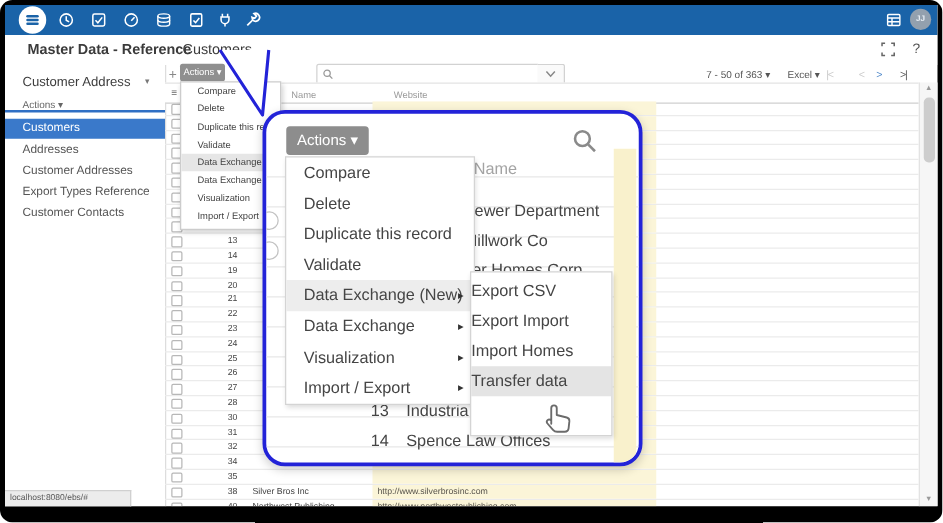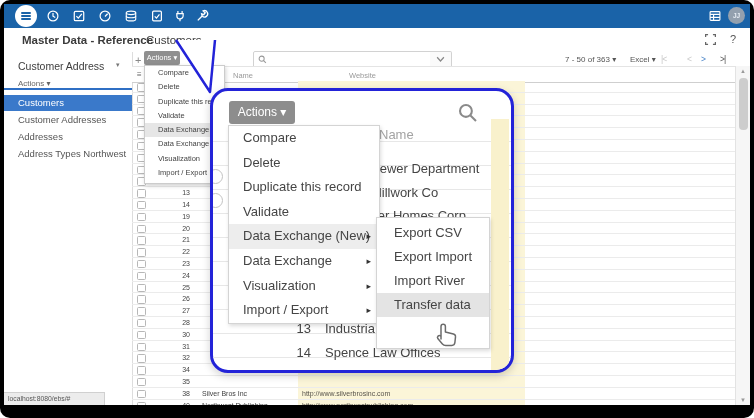--- a/index.html
+++ b/index.html
@@ -45,21 +45,21 @@
   #pg-prev{left:683px;color:#c9c9c9;}
   #pg-next{left:697px;color:#4a85c8;}
   #pg-last{left:716px;color:#555;}
 
   
   #thead{left:128px;top:62px;width:603px;height:15px;border-top:1px solid #e4e4e4;border-bottom:1px solid #cfcfcf;background:#fff;}
   #th-burger{position:absolute;left:5px;top:3px;font-size:8px;color:#666;}
   .cbx{position:absolute;width:6.5px;height:6.5px;border:1px solid #b7b7b7;border-radius:1.5px;background:#fff;}
   #th-cb{left:18px;top:3.5px;}
   #th-name{position:absolute;left:101px;top:3.5px;font-size:7.5px;color:#9a9a9a;}
-  #th-site{position:absolute;left:183px;top:3.5px;font-size:7.5px;color:#9a9a9a;margin-left:34px;}
+  #th-site{position:absolute;left:183px;top:3.5px;font-size:7.5px;color:#9a9a9a;}
   #tbody{left:128px;top:77px;width:603px;height:324px;overflow:hidden;}
   .trow{position:relative;height:10.8px;border-bottom:1px solid #ebebeb;}
   .trow .cream{position:absolute;left:166px;top:0;width:227px;height:10.8px;background:#fbf5d8;}
   .trow .cb2{left:5px;top:2px;}
   .trow .rid{position:absolute;left:20px;top:2px;width:38px;text-align:right;font-size:7px;color:#444;}
   .trow .rname{position:absolute;left:70px;top:2px;font-size:7px;color:#3f3f3f;white-space:nowrap;}
   .trow .rsite{position:absolute;left:170px;top:2px;font-size:7px;color:#57534b;white-space:nowrap;}
 
   
   #vscroll{left:731px;top:62px;width:15px;height:339px;background:#f6f6f6;border-left:1px solid #e3e3e3;}
@@ -89,21 +89,21 @@
   #co-actions{left:16px;top:10px;width:66px;height:23px;background:#8d8d8d;border-radius:3px;
     color:#fff;font-size:12px;line-height:23px;text-align:center;}
   #co-search{left:244px;top:11px;}
   #co-menu{left:15px;top:34px;width:150px;height:197px;background:#fff;border:1px solid #d4d4d4;
     box-shadow:1px 2px 4px rgba(0,0,0,.14);}
   .co-mi{position:relative;height:24.6px;line-height:24.6px;font-size:13px;color:#454545;padding-left:14px;white-space:nowrap;}
   .co-mi[data-state="open"]{background:#ededed;}
   .co-mi .arr{position:absolute;right:8px;top:0;font-size:9px;color:#333;}
   #co-sub{left:163px;top:126px;width:112px;height:127px;background:#fff;border:1px solid #d4d4d4;
     box-shadow:1px 2px 4px rgba(0,0,0,.14);padding-top:3px;}
-  .co-si{height:24px;line-height:24px;font-size:13px;color:#454545;padding-left:17px;white-space:nowrap;}
+  .co-si{height:24px;line-height:24px;font-size:13px;color:#454545;white-space:nowrap;}
   .co-si[data-state="hover"]{background:#e4e4e4;}
   #co-hand{left:218px;top:226px;z-index:5;}
 
   
   #statusbar{left:0;top:388px;width:96px;height:13px;background:#ececec;border:1px solid #d0d0d0;
     border-left:none;font-size:6.8px;color:#555;line-height:12px;padding-left:4px;z-index:60;}
 </style>
 </head>
 <body>
 
@@ -166,26 +166,27 @@
 
   <div id="sidebar" class="abs">
     <span id="sb-select">Customer Address</span>
     <span id="sb-caret">▾</span>
     <span id="sb-actions">Actions ▾</span>
     <div id="sb-blueline"></div>
     <div id="sb-nav">
 
         <div class="nav-item" data-state="active">Customers</div>
 
+        <div class="nav-item">Addresses</div>
+
         <div class="nav-item">Customer Addresses</div>
 
-        <div class="nav-item">Addresses</div>
-
-        <div class="nav-item">Address Types Northwest</div>
-
+        <div class="nav-item">Export Types Reference</div>
+
+        <div class="nav-item">Customer Contacts</div>
 
     </div>
   </div>
 
   <span id="add-btn" class="abs">+</span>
   <div id="actions-btn" class="abs">Actions ▾</div>
   <div id="searchbox" class="abs">
     <svg class="abs" style="left:4px;top:3px" width="9" height="9" viewBox="0 0 16 16" fill="none" stroke="#999" stroke-width="1.8">
           <circle cx="6.5" cy="6.5" r="4.5"></circle>
           <path d="M10 10l4 4"></path>
@@ -544,21 +545,21 @@
 
     </div>
 
     <div id="co-sub" class="co">
 
         <div class="co-si">Export CSV</div>
 
         <div class="co-si">Export Import</div>
 
 
-        <div class="co-si">Import River</div>
+        <div class="co-si">Import Homes</div>
 
         <div class="co-si" data-state="hover">Transfer data</div>
 
     </div>
 
     <svg id="co-hand" class="co" width="30" height="34" viewBox="0 0 30 34">
       <path d="M10 22 V9.5 a2.2 2.2 0 0 1 4.4 0 V15 l8 2 a2.8 2.8 0 0 1 2.1 2.9 l-.6 5.6 a3.2 3.2 0 0 1-3.2 2.9 h-6 a4.4 4.4 0 0 1-3.3-1.5 l-4.6-5.3 a1.9 1.9 0 0 1 2.7-2.6 l.5.5 z" fill="#ffffff" stroke="#6b6b6b" stroke-width="1.5" stroke-linejoin="round"></path>
     </svg>
   </div>
 

